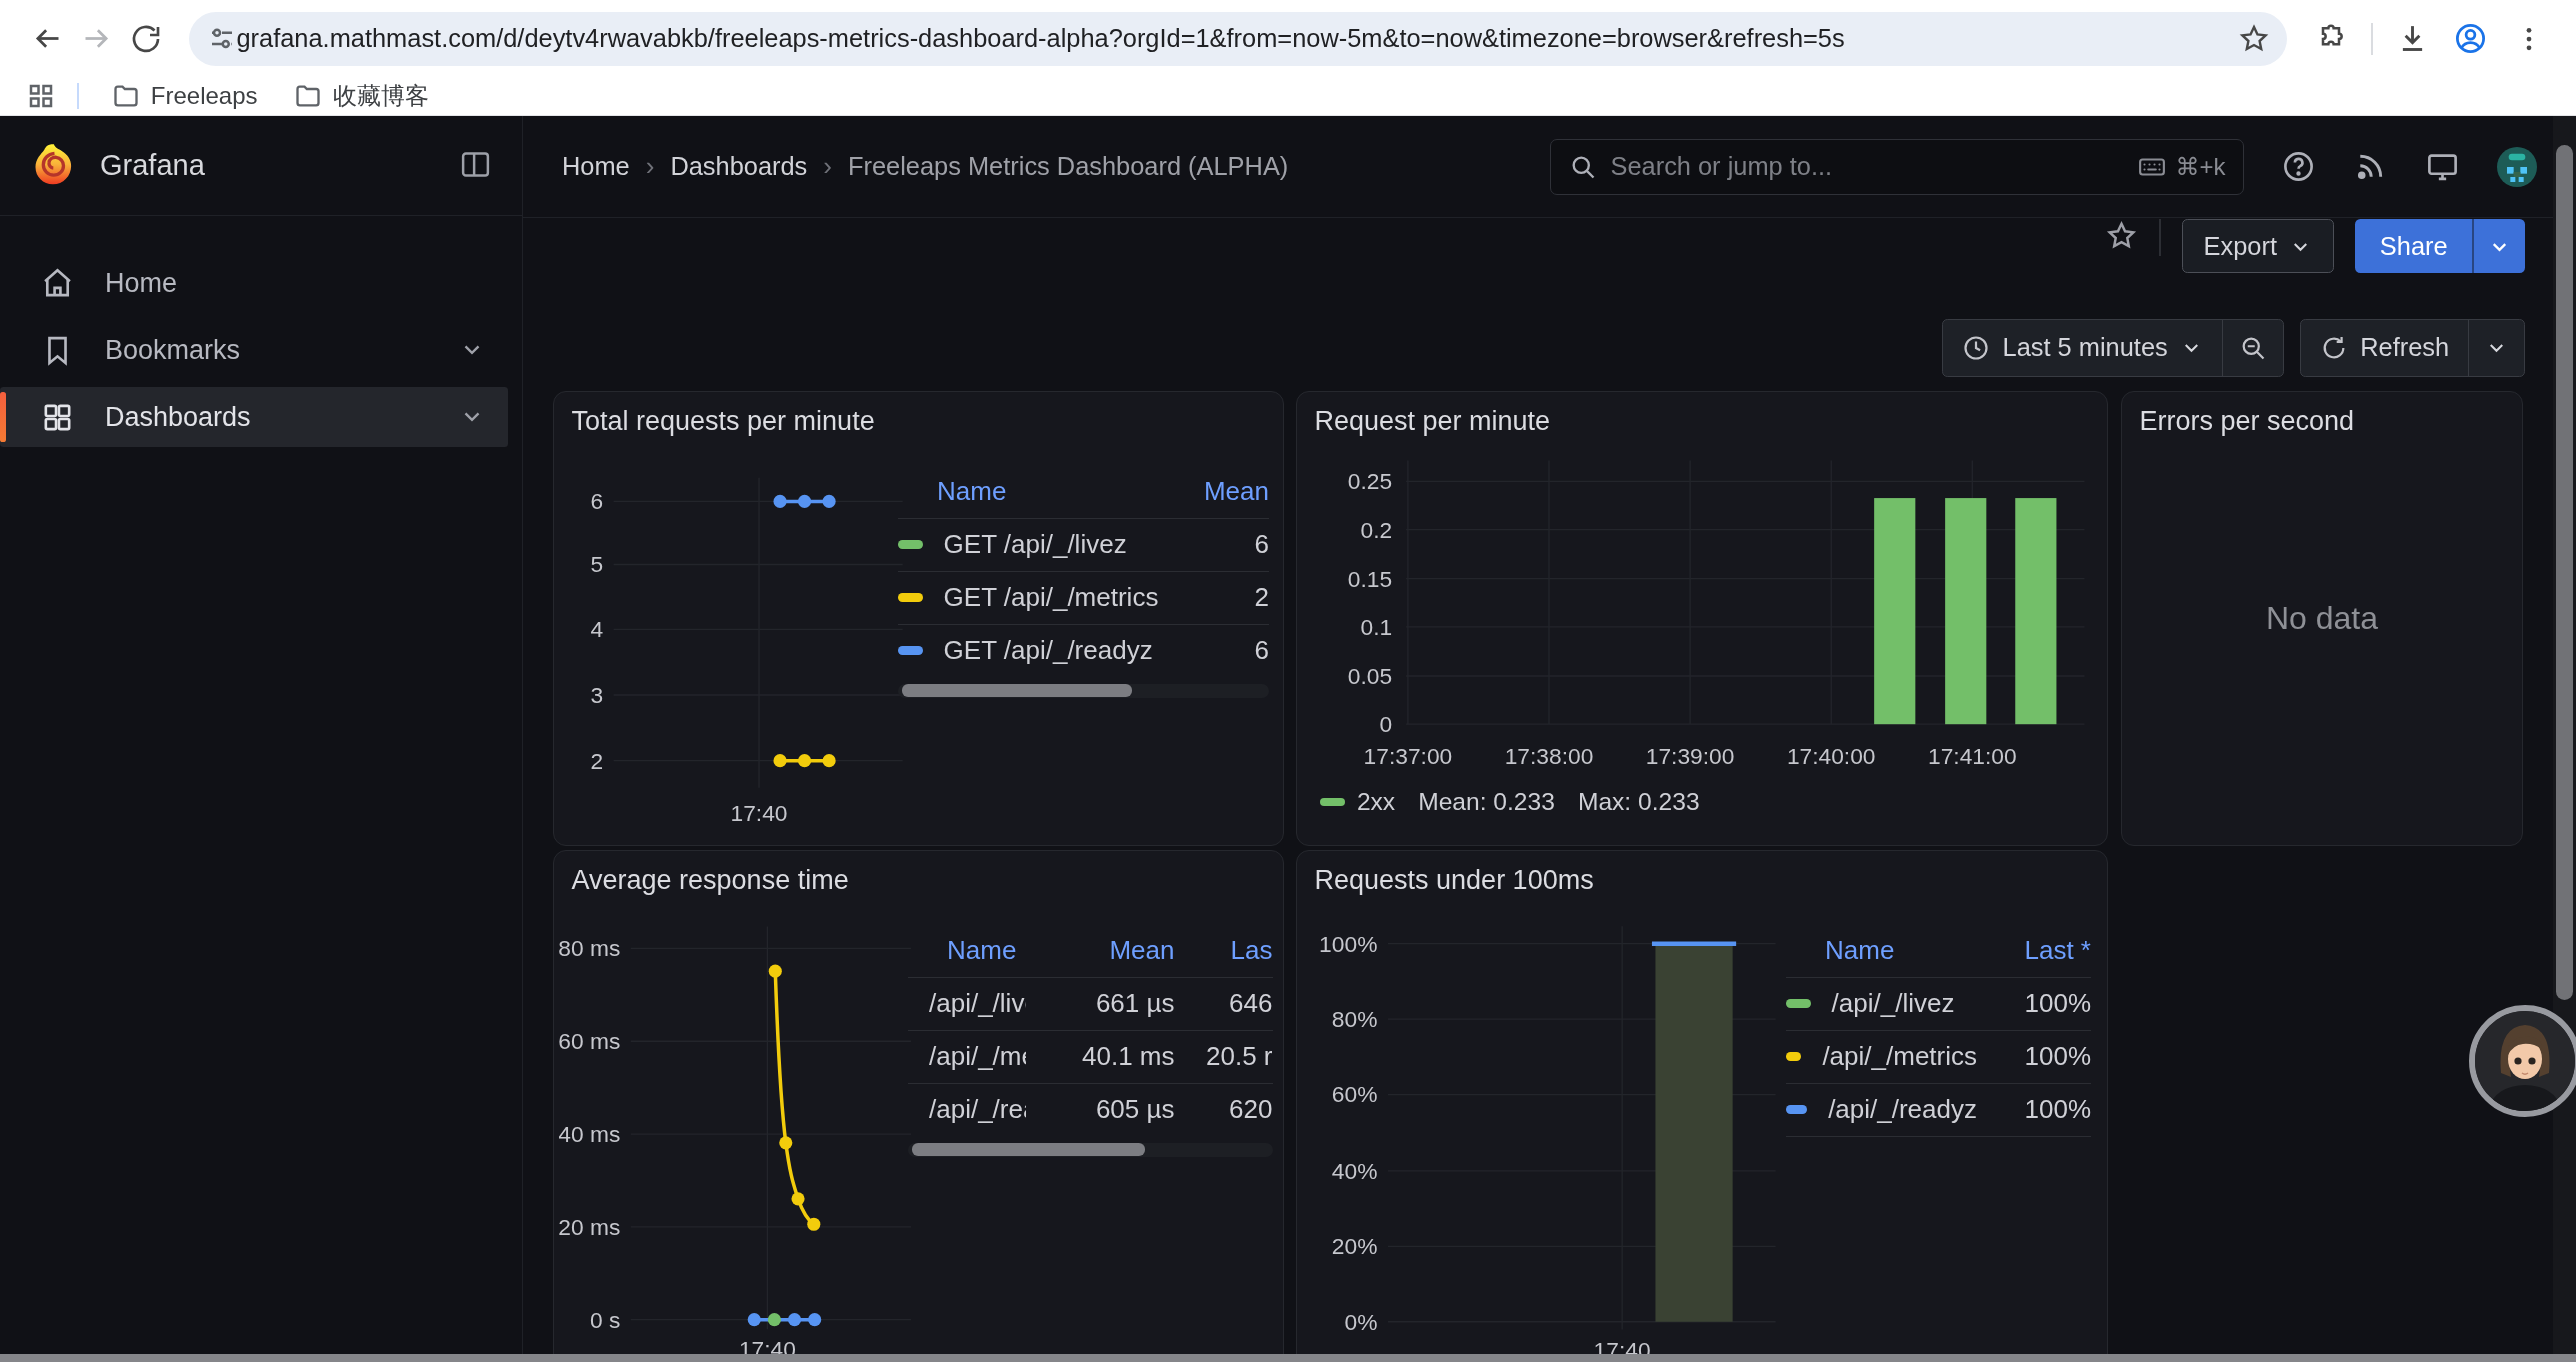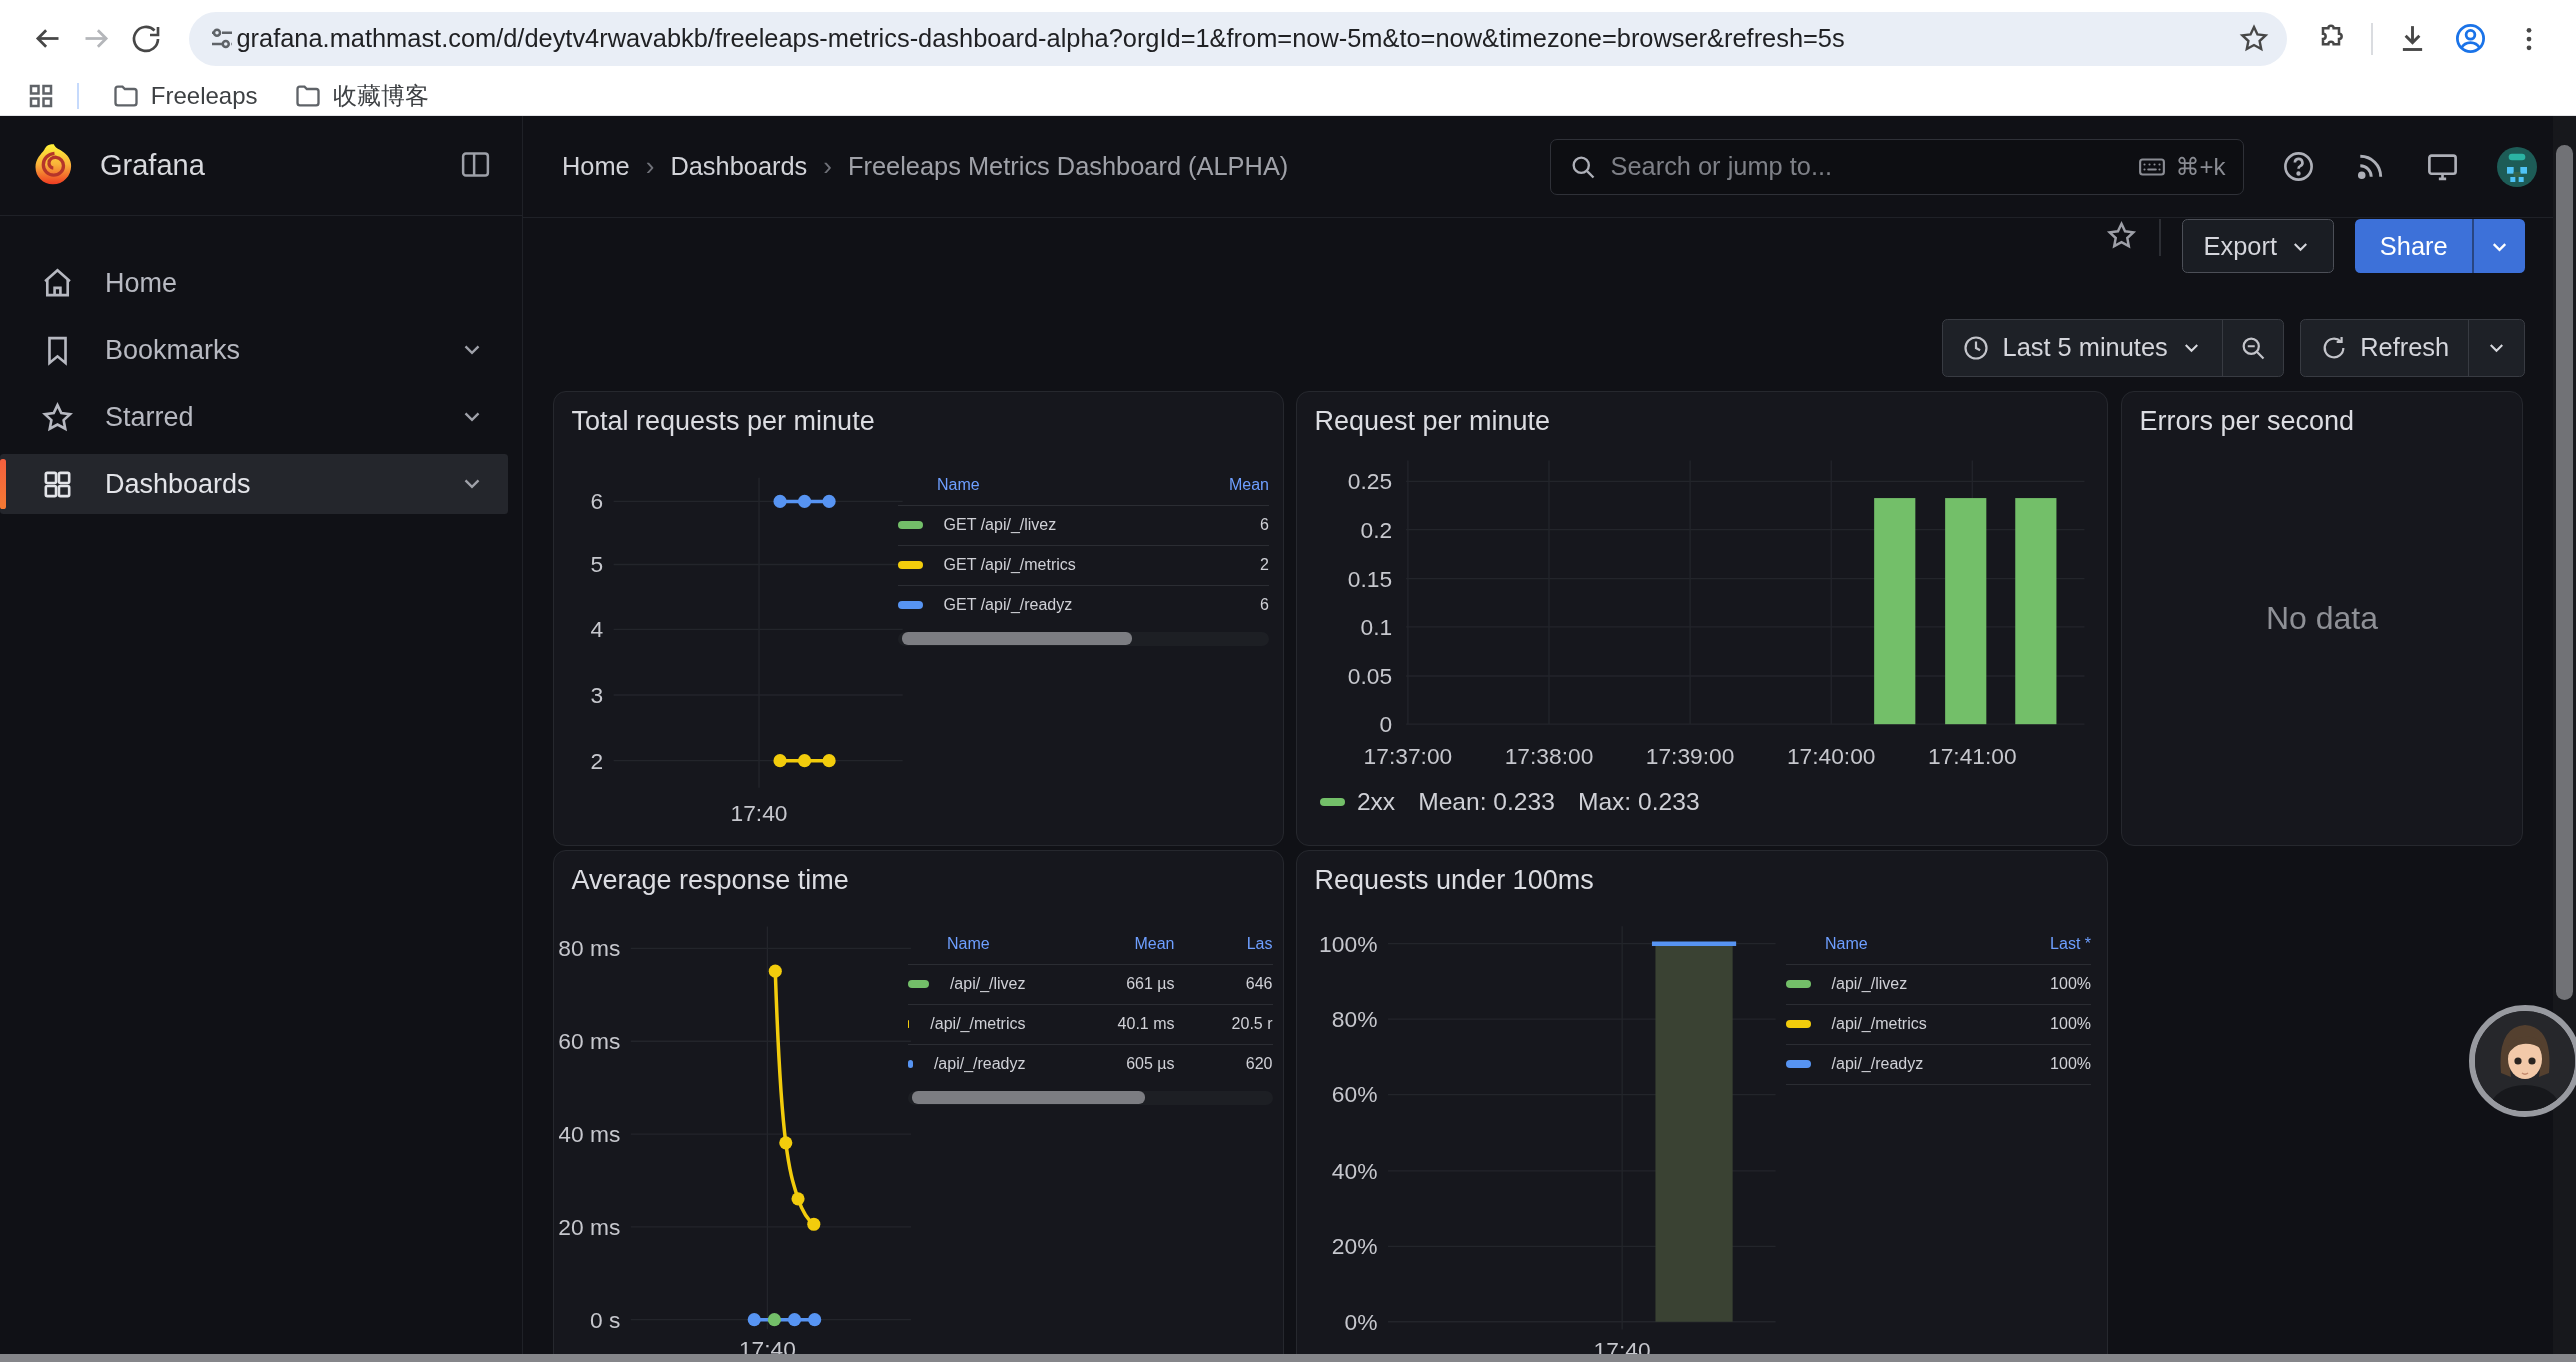--- a/index.html
+++ b/index.html
@@ -66,21 +66,21 @@
   .seg.icon-only { padding:0 16px; }
   .ctl-ic { color:#c3c4ca; display:flex; }
 
   
   .panel { position:absolute; background:#16171d; border:0.9px solid #26282e; border-radius:13px; }
   .p-title { position:absolute; top:14px; left:17.5px; font-size:27px; font-weight:500; color:#dcdde2; }
   .nodata { position:absolute; inset:0; display:flex; align-items:center; justify-content:center; color:#8e9096; font-size:32px; }
   svg text { font-family:"Liberation Sans","DejaVu Sans",sans-serif; }
   .tick { fill:#c6c7cd; font-size:26px; }
 
-  .ltable { position:absolute; font-size:16px; color:#d0d1d7; }
+  .ltable { position:absolute; font-size:26px; color:#d0d1d7; }
   .lhead { display:flex; align-items:center; color:#6e9fff; font-weight:500; padding:0 0 10.5px 0; }
   .lrow { display:flex; align-items:center; border-top:0.9px solid #2b2d33; padding:10.5px 0; }
   .lrow:last-of-type { border-bottom:0.9px solid #2b2d33; }
   .lname { flex:1; display:flex; align-items:center; min-width:0; white-space:nowrap; overflow:hidden;gap:7px; }
   .sw { width:24.6px; height:8.8px; border-radius:4.4px; margin-right:14px; flex:0 0 aupx; }
   .lval { text-align:right; white-space:nowrap; }
   .headname { flex:1; padding-left:39px; }
   .hscroll { margin-top:7px; height:14px; background:#1d1f24; border-radius:7px; position:relative; }
   .hthumb { position:absolute; left:3.5px; top:0.9px; height:12.3px; background:#7c7d82; border-radius:6.1px; }
 
@@ -217,29 +217,20 @@
               <path d="M5 9v11h14V9"></path>
               <path d="M10 20v-5h4v5"></path>
             </svg>
           <span class="sb-label">Home</span>
         </div>
         <div class="sb-item">
           <svg class="sb-icon" viewBox="0 0 24 24" fill="none" stroke="currentColor" stroke-width="1.8">
               <path d="M6.5 3.5h11v17l-5.5-4.5-5.5 4.5z"></path>
             </svg>
           <span class="sb-label">Bookmarks</span>
-          <span class="sb-chev"><svg width="26" height="26" viewBox="0 0 24 24" fill="none" stroke="currentColor" stroke-width="2.2">
-                <path d="M6 9.5l6 6 6-6"></path>
-              </svg></span>
-        </div>
-        <div class="sb-item">
-          <svg class="sb-icon" viewBox="0 0 24 24" fill="none" stroke="currentColor" stroke-width="1.8">
-              <path d="M12 3.5l2.6 5.4 6 .8-4.4 4.1 1.1 5.9-5.3-2.9-5.3 2.9 1.1-5.9L3.4 9.7l6-.8z"></path>
-            </svg>
-          <span class="sb-label">Starred</span>
           <span class="sb-chev"><svg width="26" height="26" viewBox="0 0 24 24" fill="none" stroke="currentColor" stroke-width="2.2">
                 <path d="M6 9.5l6 6 6-6"></path>
               </svg></span>
         </div>
         <div class="sb-item active">
           <svg class="sb-icon" viewBox="0 0 24 24" fill="none" stroke="currentColor" stroke-width="1.8">
               <rect x="4" y="4" width="7" height="7" rx="1"></rect>
               <rect x="13" y="4" width="7" height="7" rx="1"></rect>
               <rect x="4" y="13" width="7" height="7" rx="1"></rect>
               <rect x="13" y="13" width="7" height="7" rx="1"></rect>

